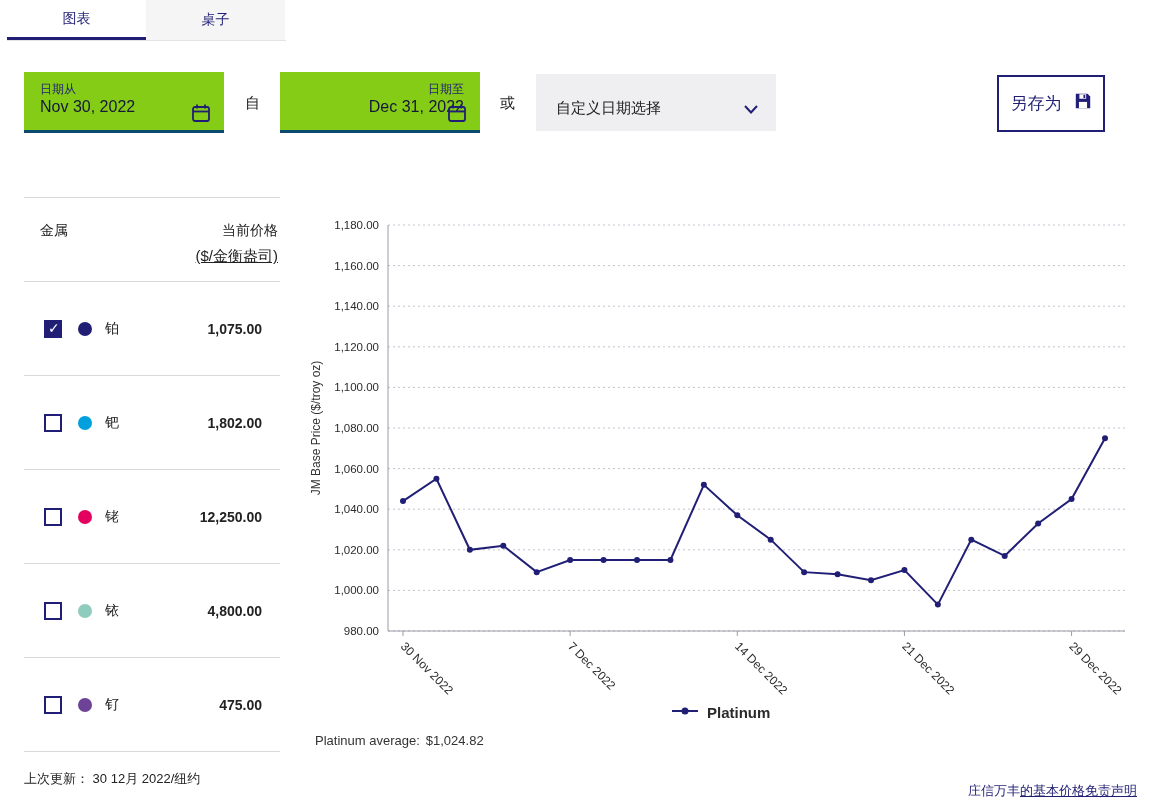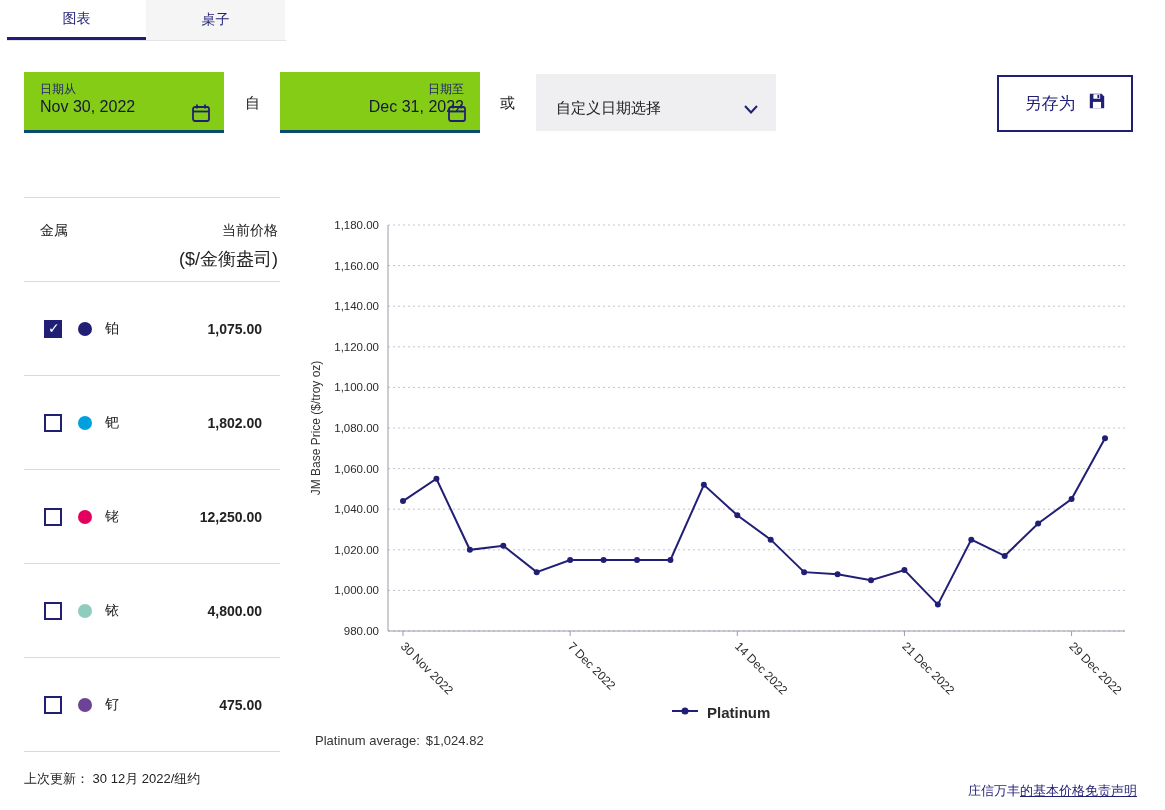--- a/index.html
+++ b/index.html
@@ -17,31 +17,31 @@
   
   .datefield { top:72px; width:200px; height:61px; background:#84cc16;
                border-bottom:3px solid #0c4a6e; padding:9px 16px; cursor:pointer; }
   .datefield .lbl { font-size:12px; color:#201f75; }
   .datefield .val { font-size:16px; color:#17173a; }
   .cal-icon { position:absolute; right:13px; top:31px; }
   .conn { top:94px; font-size:15px; color:#222; }
   .dropdown { left:536px; top:74px; width:240px; height:57px; background:#efeff1;
               display:flex; align-items:center; justify-content:space-between;
               padding:12px 18px 0 20px; font-size:15px; color:#222; cursor:pointer; }
-  .savebtn { left:997px; top:75px; width:136px; height:57px; border:2px solid #201f75;
+  .savebtn { left:997px; top:75px; width:108px; height:57px; border:2px solid #201f75;
              background:#fff; display:flex; align-items:center; justify-content:center;
              gap:12px; font-size:17px; color:#201f75; cursor:pointer; }
 
   
   .metals { left:24px; top:197px; width:256px; }
   .mhead { border-top:1px solid #d9d9d9; border-bottom:1px solid #d9d9d9; height:85px;
            position:relative; font-size:14px; color:#222; }
   .mhead .c1 { position:absolute; left:16px; top:24px; }
   .mhead .c2 { position:absolute; right:2px; top:24px; text-align:right; }
-  .mhead .unit { font-size:18px; margin-top:7px; }
+  .mhead .unit { font-size:15px; margin-top:7px;text-decoration:underline; }
   .mrow { height:94px; border-bottom:1px solid #d9d9d9; display:flex; align-items:center; position:relative; }
   .checkbox { width:18px; height:18px; border:2px solid #201f75; margin-left:20px;
               background:#fff; position:relative; cursor:pointer; flex:0 0 auto; }
   .checkbox.checked { background:#201f75; }
   .checkbox.checked::after { content:"✓"; color:#fff; position:absolute; left:2px; top:-2px;
                              font-size:14px; font-weight:bold; }
   .dot { width:14px; height:14px; border-radius:50%; margin-left:16px; flex:0 0 auto; }
   .mname { margin-left:13px; font-size:14px; color:#222; }
   .mprice { position:absolute; right:18px; font-size:14px; color:#222;font-weight:bold; }
   .lastupd { left:24px; top:770px; font-size:13px; color:#222; }

